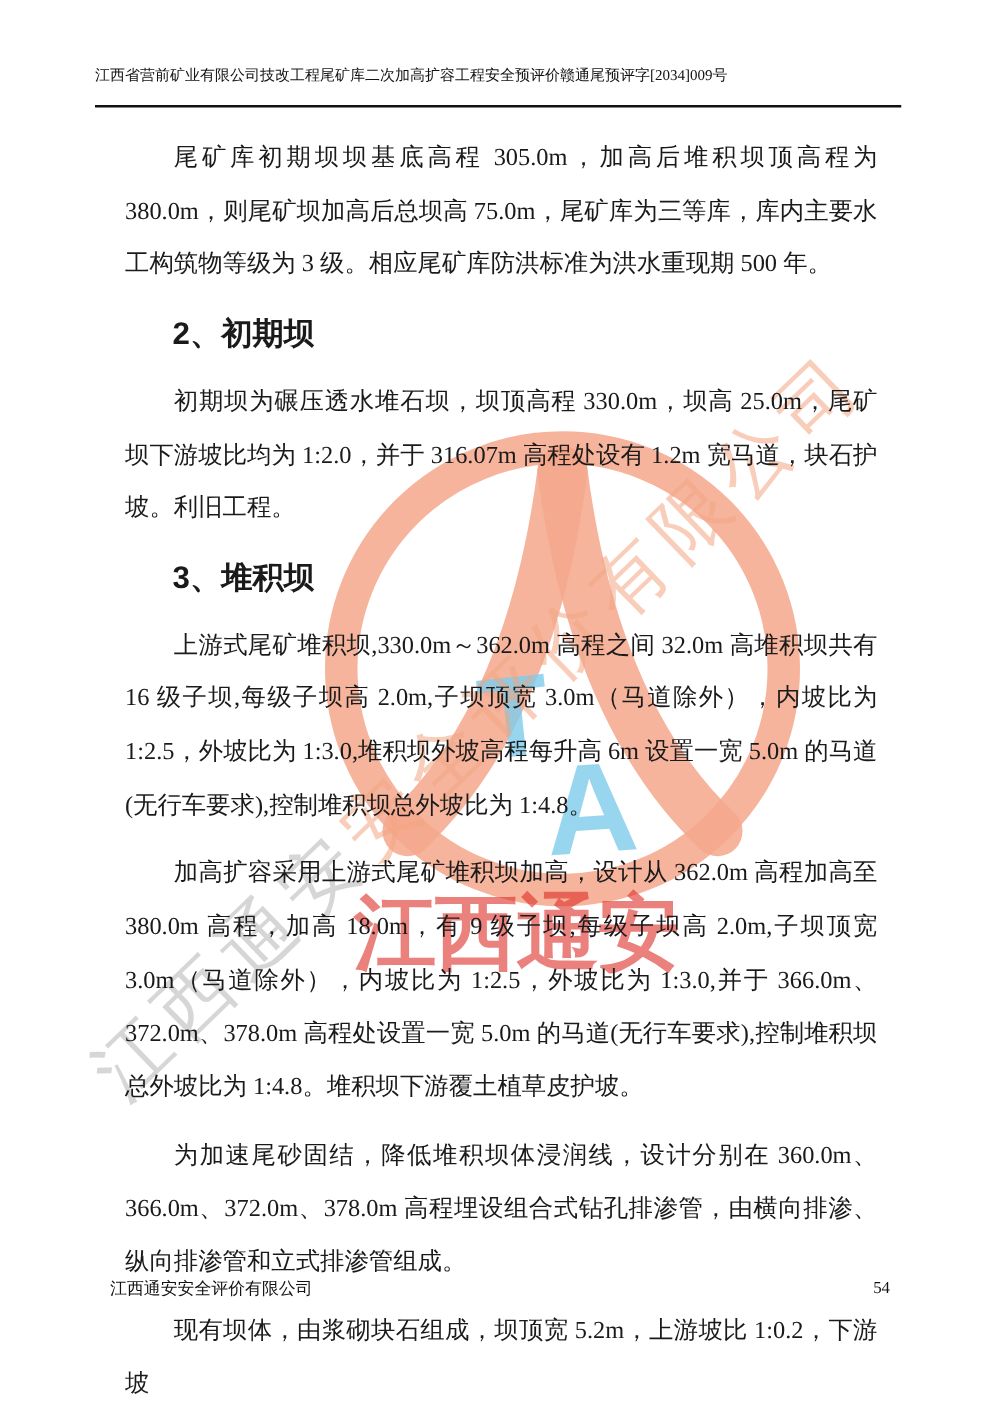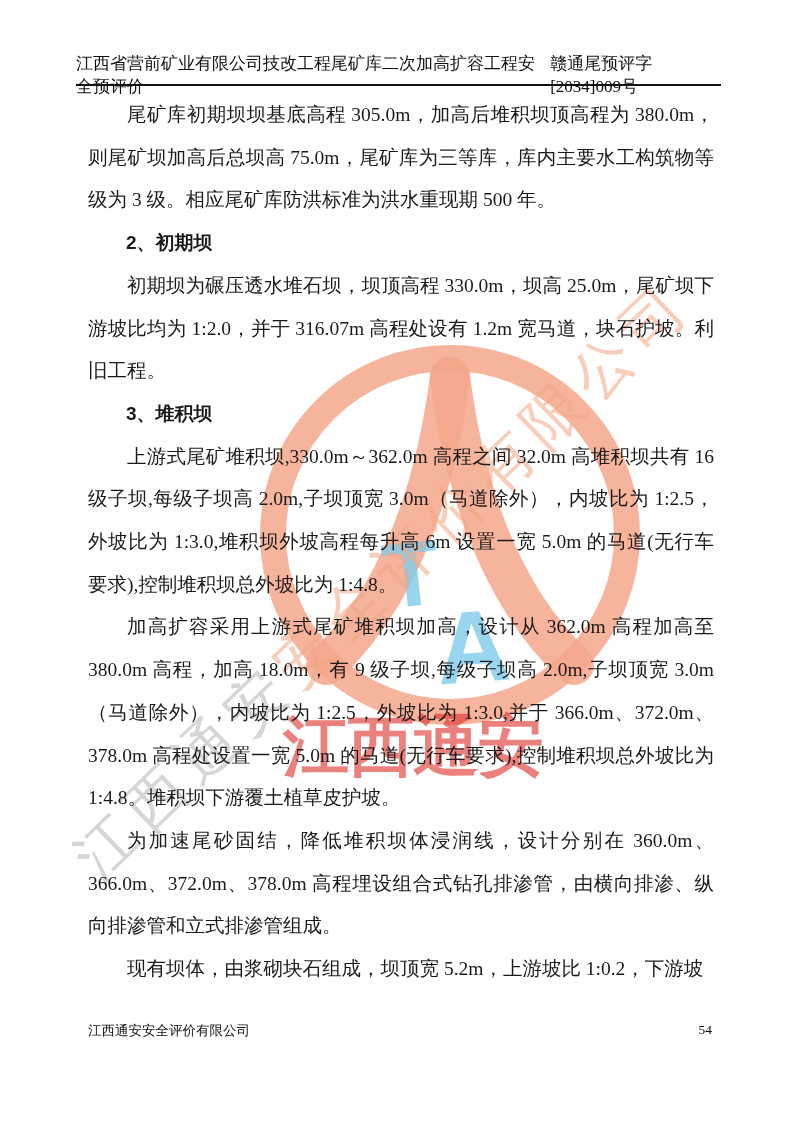--- a/index.html
+++ b/index.html
@@ -10,38 +10,38 @@
     position: relative;
     overflow: hidden;
     color: #1a1a1a;
   }
   .page { position: absolute; inset: 0; }
 
   
   .header {
     position: absolute; left: 76px; right: 72px; top: 52px;
     display: flex; align-items: flex-end;
-    font-size: 17px; color: #111; z-index: 2;
+    font-size: 12px; color: #111; z-index: 2;
   }
   .header-rule {
     position: absolute; left: 76px; right: 72px; top: 84px;
     height: 2.4px; background: #111; z-index: 2;
   }
 
   
   .doc-body {
     position: absolute; left: 88px; width: 626px; top: 94px;
     font-size: 19.5px; line-height: 42.7px;
     text-align: justify; z-index: 1;
   }
-  .doc-body p { margin: 0; text-indent: 2em; }
+  .doc-body p { margin: 12px; text-indent: 2em; }
   .doc-body .hd {
     margin: 0; text-indent: 2em; font-weight: 700;
     font-family: "Liberation Sans", "DejaVu Sans", sans-serif;
-    font-size: 19px;
+    font-size: 25px;
   }
 
   
   .footer {
     position: absolute; left: 88px; right: 81px; top: 1022px;
     display: flex; justify-content: space-between; align-items: flex-start;
     font-size: 13.5px; color: #111; z-index: 2;
   }
 
   

